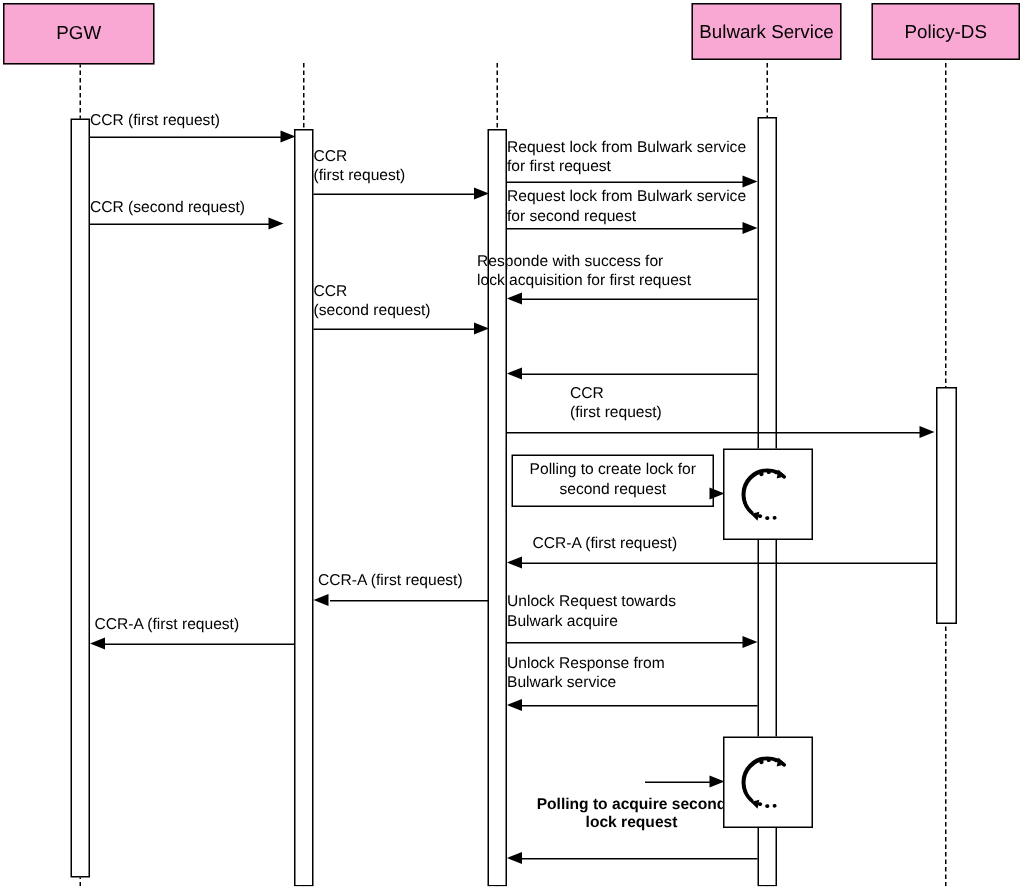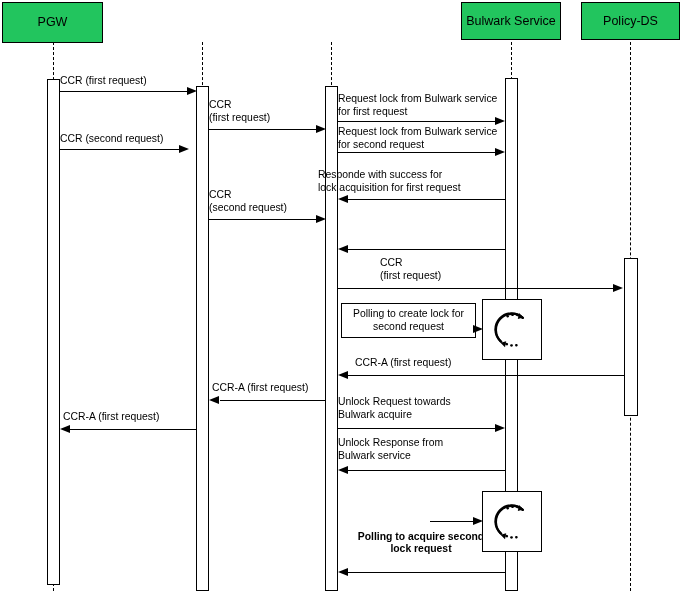--- a/index.html
+++ b/index.html
@@ -17,21 +17,21 @@
     width: 681px;
     height: 591px;
     background: #ffffff;
     overflow: hidden;
   }
   
   .participant-box {
     position: absolute;
     box-sizing: border-box;
     border: 1.3px solid #000000;
-    background: #22c55e;
+    background: #f9a8d4;
     display: flex;
     align-items: center;
     justify-content: center;
     font-size: 12.5px;
     line-height: 1.15;
     text-align: center;
     color: #000000;
     z-index: 6;
   }
   

